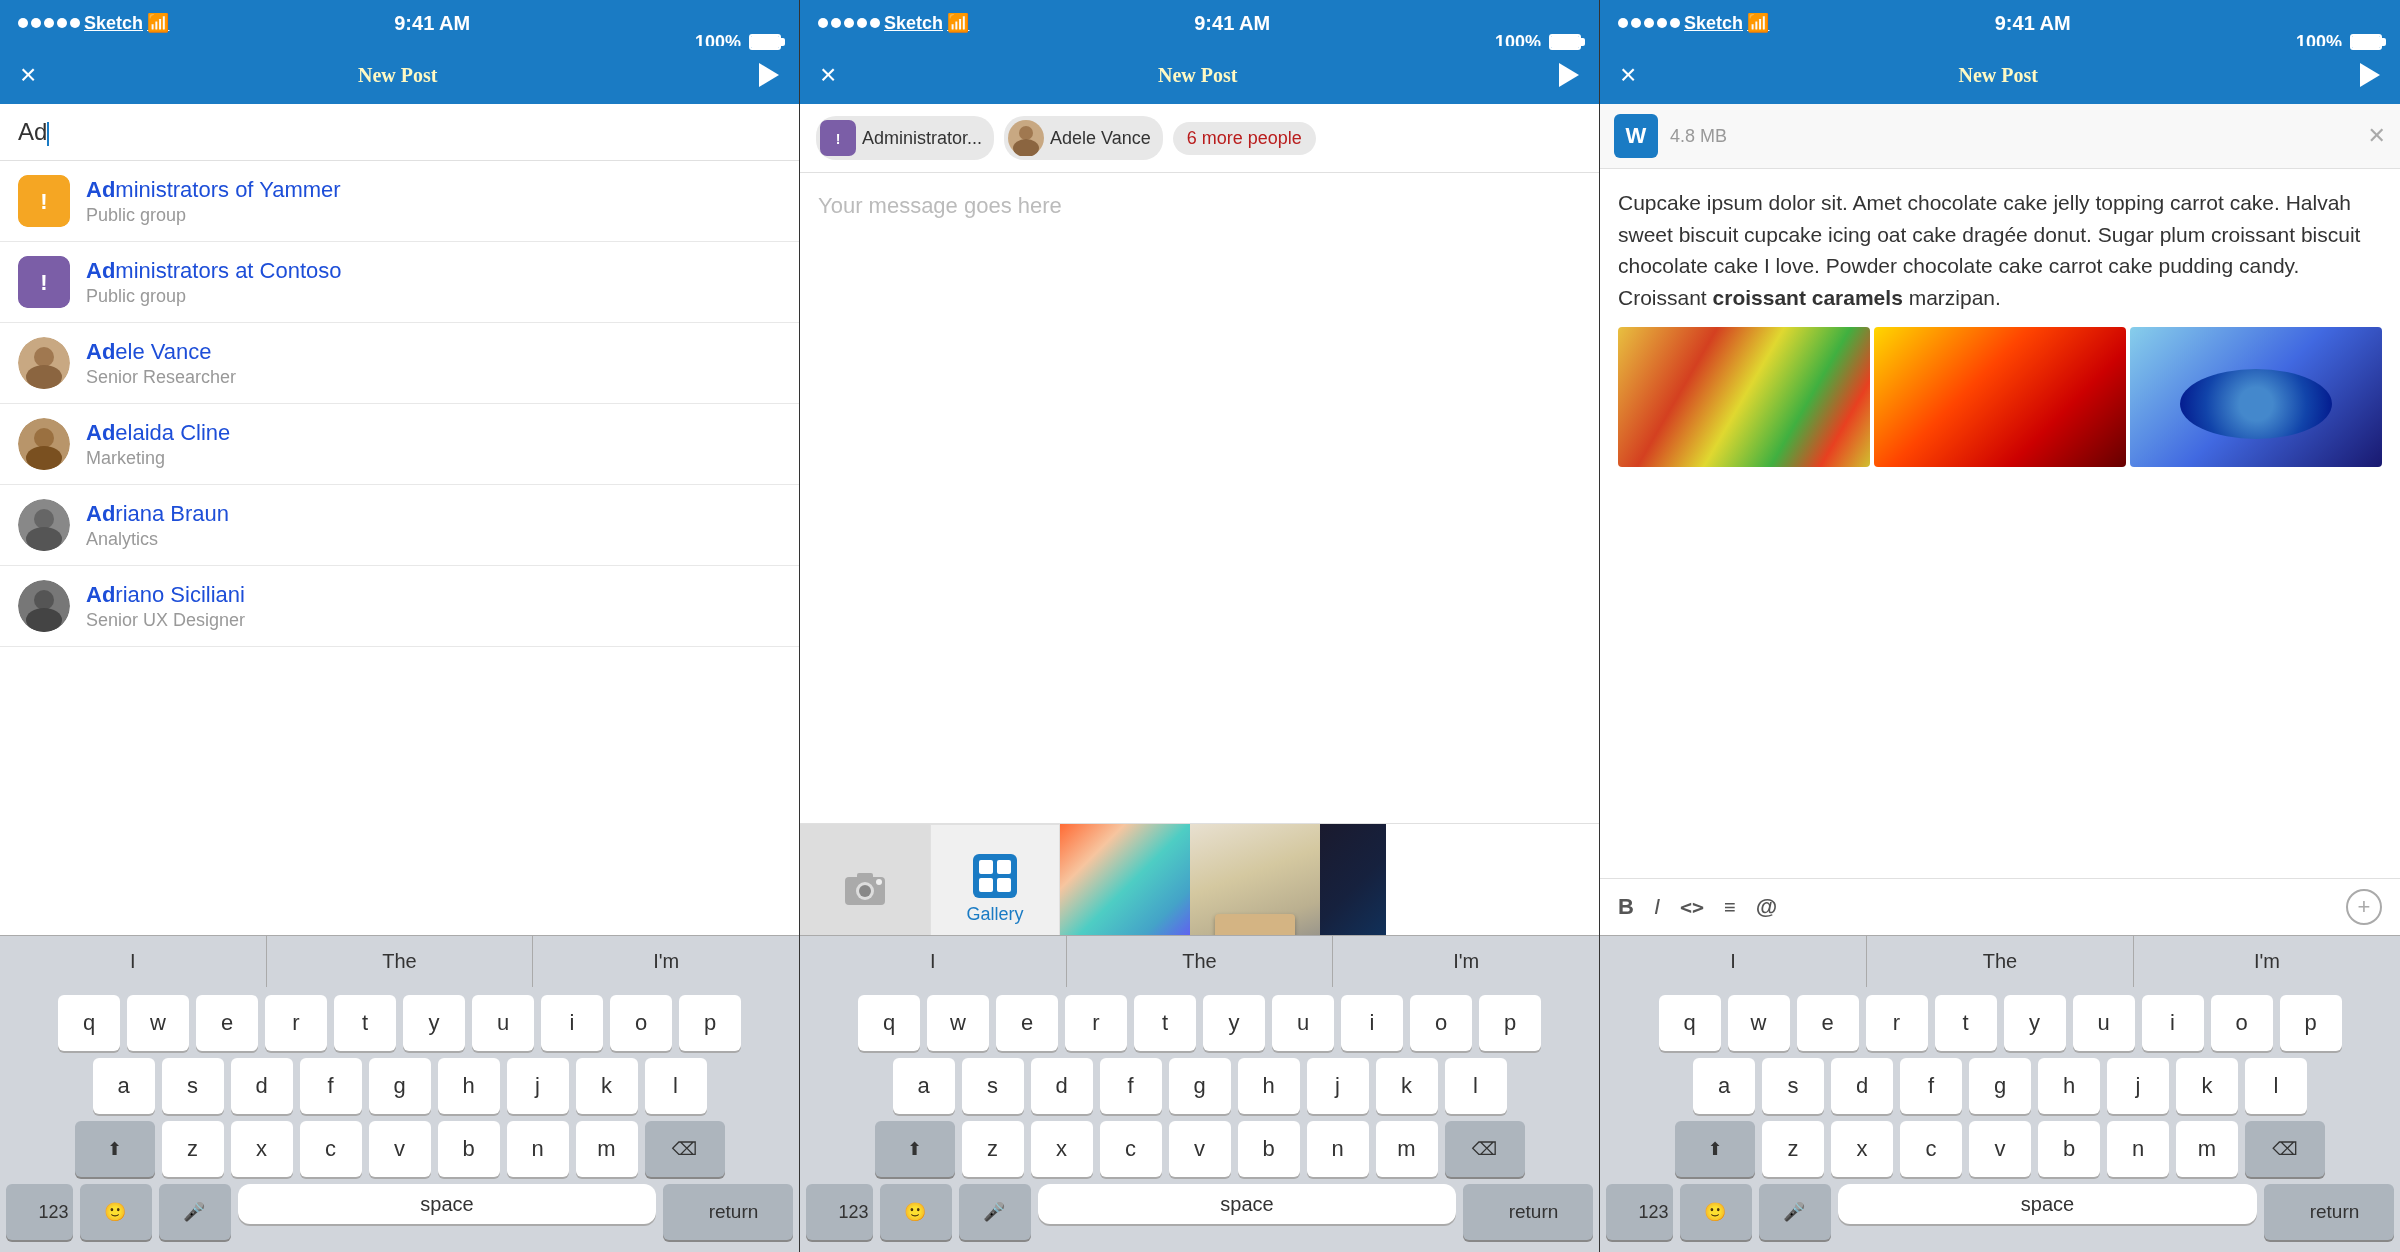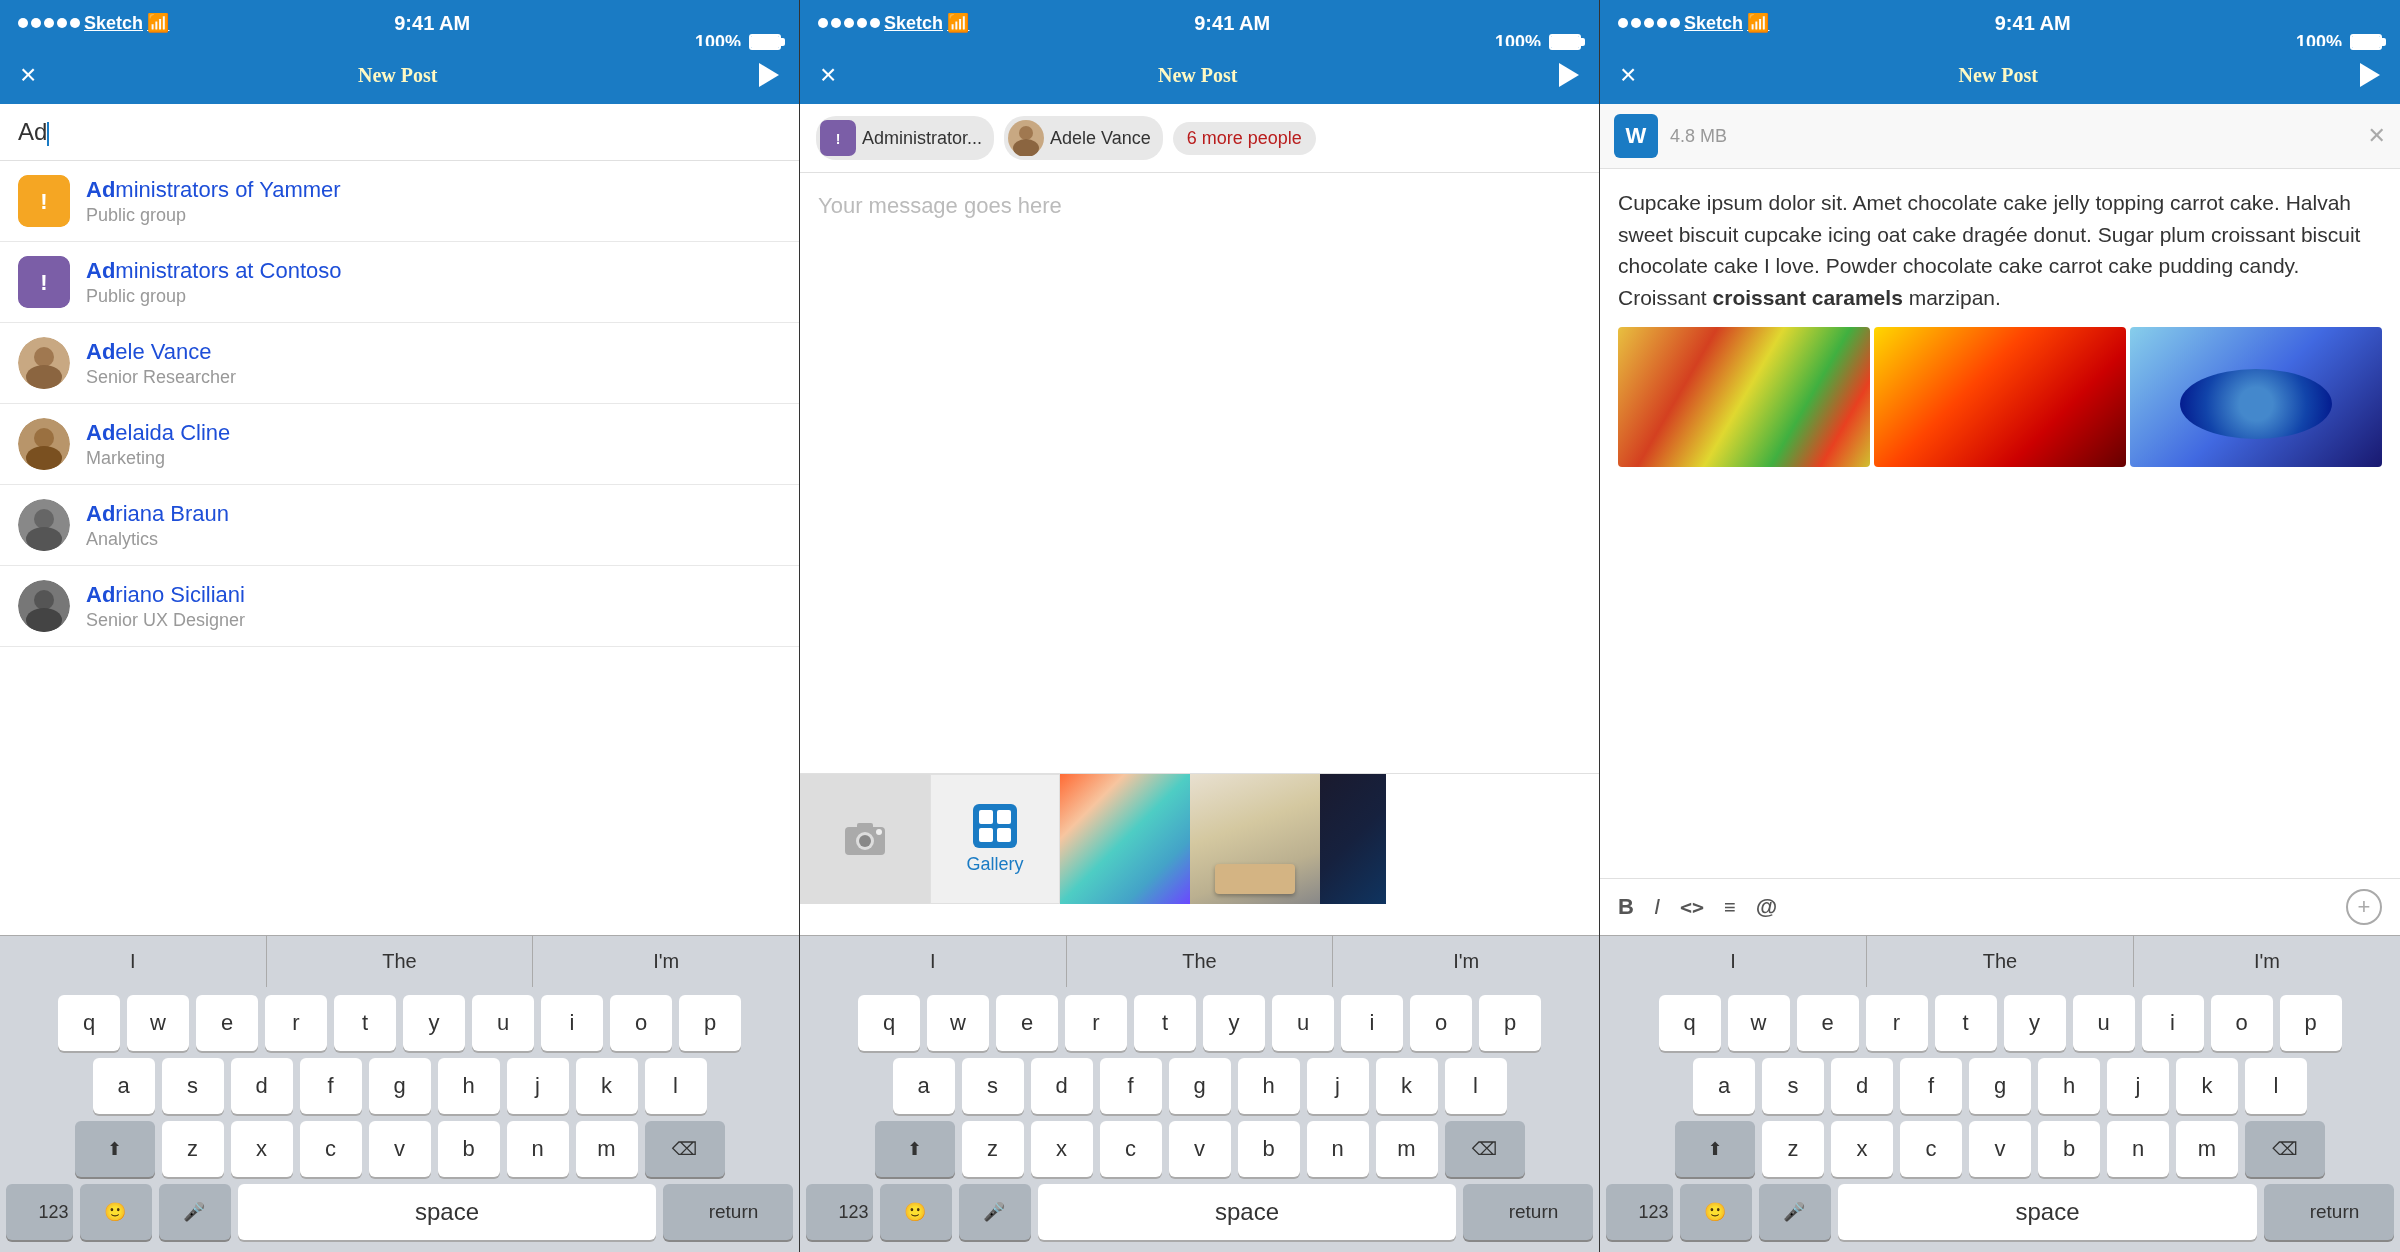--- a/index.html
+++ b/index.html
@@ -154,21 +154,21 @@
       padding: 20px 18px;
       font-size: 22px;
       color: #bbb;
       position: relative;
     }
 
     
     .photo-strip {
       display: flex;
       gap: 0;
-      height: 162px;
+      height: 112px;
       overflow: hidden;
       flex-shrink: 0;
       border-top: 1px solid #e0e0e0;
     }
     .photo-thumb {
       width: 130px;
       height: 130px;
       flex-shrink: 0;
       background: #888;
       display: flex;
@@ -248,21 +248,21 @@
       justify-content: center;
       font-size: 18px;
       color: #333;
       cursor: pointer;
     }
     .key-shift { width: 80px; height: 56px; }
     .key-backspace { width: 80px; height: 56px; }
     .key-123 { width: 67px; height: 56px; padding-left: 28px; }
     .key-emoji { width: 72px; height: 56px; }
     .key-mic { width: 72px; height: 56px; }
-    .key-space { flex: 1; height: 56px; background: #fff; border-radius: 6px; box-shadow: 0 2px 0 #aaa; display: flex; align-items: center; justify-content: center; font-size: 24px; color: #333; }
+    .key-space { flex: 1; height: 40px; background: #fff; border-radius: 12px; box-shadow: 0 2px 0 #aaa; display: flex; align-items: center; justify-content: center; font-size: 20px; color: #333; }
     .key-return { width: 130px; height: 56px; background: #adb5bd; border-radius: 6px; box-shadow: 0 2px 0 #888; display: flex; align-items: center; justify-content: center; font-size: 19px; color: #333; padding-left: 11px; }
     .last-row { display: flex; gap: 7px; justify-content: center; margin-bottom: 0; }
 
     
     .attachment-bar {
       display: flex;
       align-items: center;
       padding: 10px 14px;
       border-bottom: 1px solid #e0e0e0;
       background: #f8f8f8;

